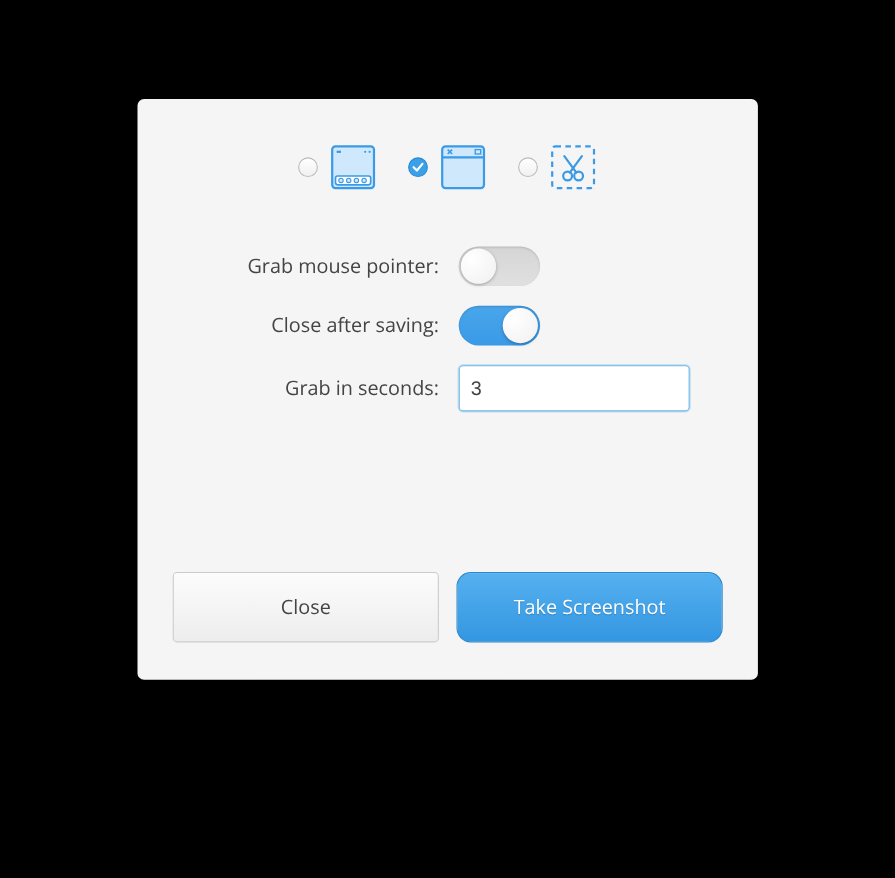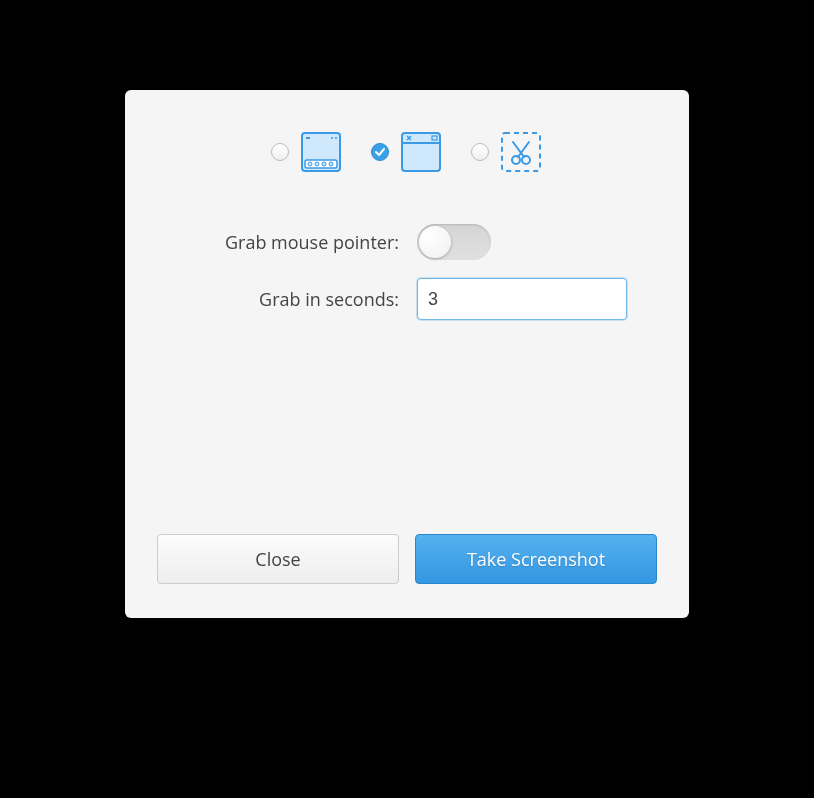--- a/index.html
+++ b/index.html
@@ -122,38 +122,39 @@
     }
 
     .buttons {
       margin-top: auto;
       display: flex;
       gap: 16px;
       padding: 0 2px 6px 2px;
     }
     .btn {
       flex: 1;
-      height: 50px;
+      height: 64px;
       border-radius: 4px;
       font-size: 18px;
       display: flex;
       align-items: center;
       justify-content: center;
       cursor: pointer;
       border: 1px solid #ccc;
     }
     .btn-close {
       background: linear-gradient(#fcfcfc,#ededed);
       color: #444;
     }
     .btn-primary {
       background: linear-gradient(#55b0ef,#3497e2);
       border-color: #2b87cc;
       color: #fff;
       text-shadow: 0 1px 1px rgba(0,0,0,0.2);
+      border-radius: 13px;
     }
   </style>
 </head>
 <body>
 
 <div class="dialog">
 
   <div class="modes">
 
     <label class="mode">
@@ -212,20 +213,28 @@
 
     <div class="option-row">
       <span class="option-label">Grab mouse pointer:</span>
       <div class="control-col">
         <div class="switch">
             <div class="knob"></div>
           </div>
       </div>
     </div>
 
+    <div class="option-row">
+      <span class="option-label">Close after saving:</span>
+      <div class="control-col">
+        <div class="switch on">
+            <div class="knob"></div>
+          </div>
+      </div>
+    </div>
 
 
     <div class="option-row">
       <span class="option-label">Grab in seconds:</span>
       <div class="control-col">
         <div class="spin">
           <input type="text" value="3" style="">
 
         </div>
       </div>

